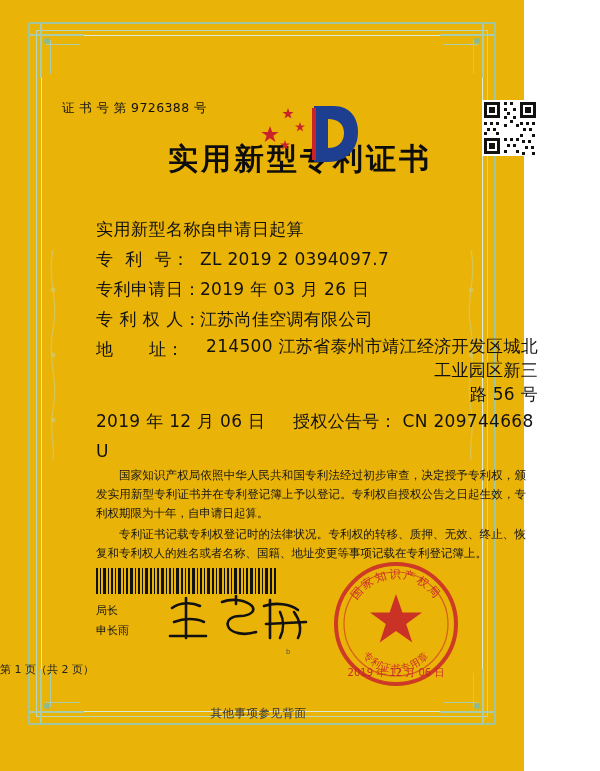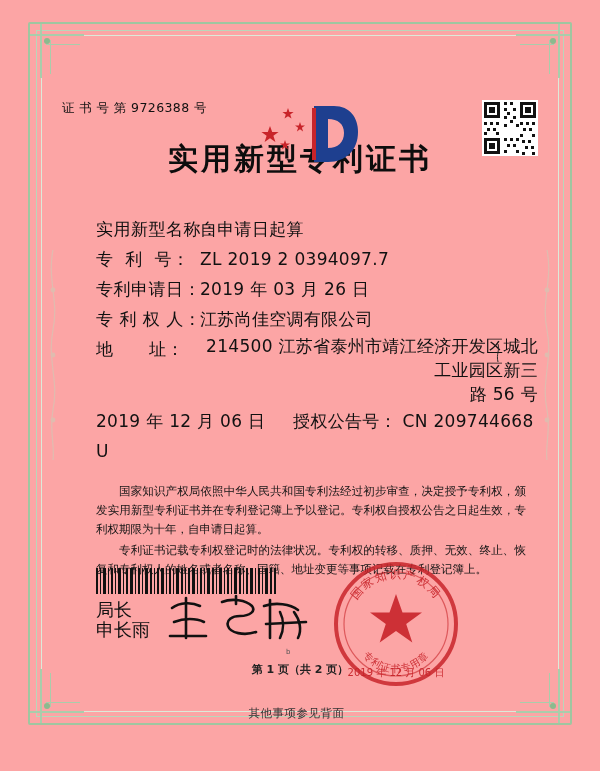--- a/index.html
+++ b/index.html
@@ -10,23 +10,23 @@
   body {
     width: 600px;
     height: 771px;
     font-family: "DejaVu Sans", "Liberation Sans", sans-serif;
     color: #1a1a1a;
     overflow: hidden;
   }
 
   .page {
     position: relative;
-    width: 600px;
+    width: 524px;
     height: 771px;
-    background: #fca5a5;
+    background: #eab308;
   }
 
   
   .frame-outer {
     position: absolute;
     left: 28px;
     top: 22px;
     right: 28px;
     bottom: 46px;
     border: 2px solid #9fc6a0;
@@ -149,21 +149,20 @@
   .field-value .sub {
     display: block;
     line-height: 24px;
     text-align: right;
   }
   .inline-extra {
     margin-left: 22px;
   }
 
   .body-text {
-    margin-top: 16px;
     padding-left: 34px;
     padding-right: 12px;
     font-size: 11.5px;
     line-height: 19px;
     color: #151515;
     text-align: justify;
   }
   .body-text p { margin: 0 0 2px 0; text-indent: 2em; }
 
   
@@ -182,41 +181,41 @@
     top: 558px;
     width: 132px;
     height: 132px;
   }
 
   
   .sign-block {
     position: absolute;
     left: 96px;
     top: 600px;
-    font-size: 18px;
+    font-size: 11px;
     line-height: 20px;
     color: #111;
+    font-family: Liberation Serif, serif;
   }
   .sign-script {
     position: absolute;
     left: 166px;
     top: 592px;
     width: 150px;
     height: 52px;
   }
 
   .page-no {
     position: absolute;
     left: 0;
     right: 0;
     top: 662px;
-    text-align: center;
+    text-align: left;
     font-size: 11px;
     color: #222;
-    font-weight: bold;
   }
 
   .footnote {
     position: absolute;
     left: 0;
     right: 7px;
     top: 706px;
     text-align: center;
     font-size: 11.5px;
     color: #333;

